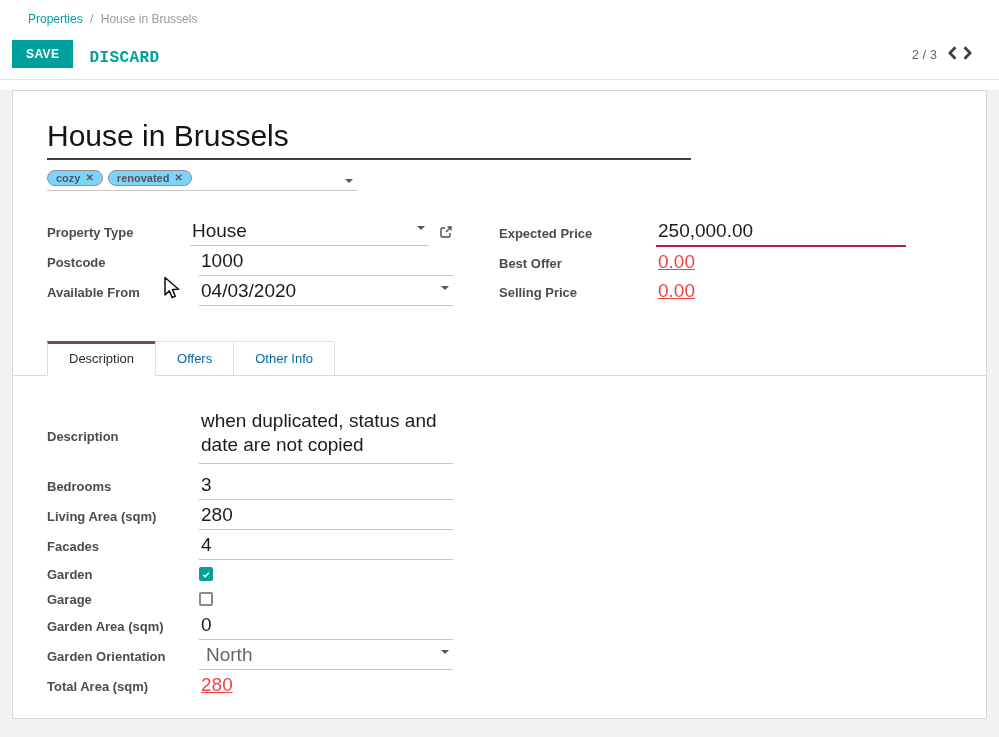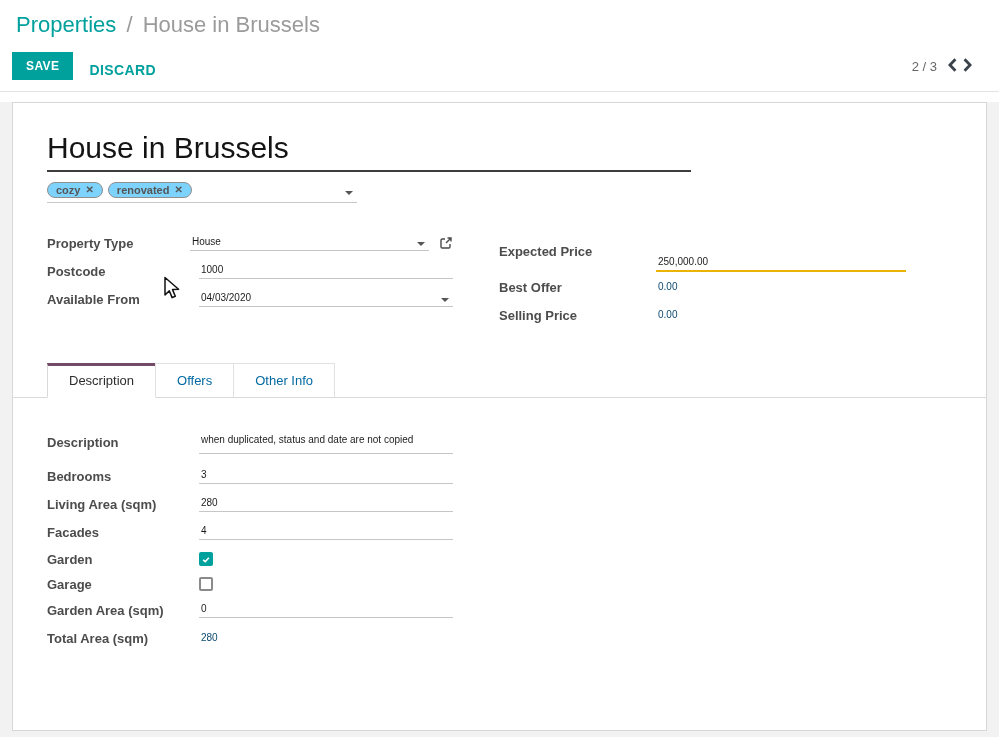--- a/index.html
+++ b/index.html
@@ -1,29 +1,29 @@
 <!DOCTYPE html>
 <html><head>
 <meta charset="utf-8">
 <style>
   * { margin:0; padding:0; box-sizing:border-box; }
   html,body { width:999px; height:737px; overflow:hidden; background:#fff;
     font-family:"Liberation Sans", sans-serif; position:relative; }
 
   
   .control-panel { background:#fff; border-bottom:1px solid #e4e4e4; padding:12px 24px 11px 12px; }
-  .breadcrumb { font-size:22px; margin-left:4px; margin-bottom:14px; color:#9b9b9b; }
+  .breadcrumb { font-size:12px; margin-left:16px; margin-bottom:14px; color:#9b9b9b; }
   .breadcrumb .bc-parent { color:#00a09d; cursor:pointer; }
   .breadcrumb .bc-sep { color:#9b9b9b; padding:0 4px; }
   .breadcrumb .bc-current { color:#9b9b9b; }
   .btn-row { display:flex; align-items:center; }
   .btn-save { background:#00a09d; color:#fff; border:none; font-size:12px; font-weight:700;
     letter-spacing:.4px; padding:7px 14px; cursor:pointer; font-family:inherit; }
-  .btn-discard { background:none; border:none; color:#00a09d; font-size:14px; font-weight:700;
-    letter-spacing:.4px; margin-left:16px; cursor:pointer; font-family:Liberation Sans, sans-serif;margin-top:8px; }
+  .btn-discard { background:none; border:none; color:#00a09d; font-size:16px; font-weight:700;
+    letter-spacing:.4px; margin-left:16px; cursor:pointer; font-family:Liberation Mono, monospace;margin-top:8px; }
   .spacer { flex:1; }
   .pager { display:flex; align-items:center; }
   .pager-count { font-size:13px; color:#666; margin-right:8px; }
   .pager-btn { background:none; border:none; cursor:pointer; padding:2px; display:flex; align-items:center; }
 
   
   .main { background:#f2f2f3; height:651px; }
   .sheet { margin:10px 12px 0 12px; height:629px; background:#fff; border:1px solid #d5d7d9; }
 
   .sec-top { padding:26px 80px 0 34px; }
@@ -41,42 +41,42 @@
   .tags-caret { position:absolute; right:4px; bottom:7px; }
 
   
   .o-group { display:flex; margin-top:25px; }
   .o-col-left { width:406px; }
   .o-col-right { width:407px; margin-left:46px; }
   .o-row { display:flex; align-items:center; min-height:28px; }
   .o-label { font-size:13px; font-weight:700; color:#4c4c4c; padding-top:4px; }
   .o-col-left .o-label { width:152px; }
   .o-col-right .o-label { width:157px; }
-  .o-field { position:relative; font-size:10px; color:#1c1c1c; padding:4px 2px 3px 2px;
+  .o-field { position:relative; font-size:19px; color:#1c1c1c; padding:4px 2px 3px 2px;
     border-bottom:1px solid #c6c6c6; }
   .o-col-left .o-field { width:254px; }
   .o-col-right .o-field { width:250px; }
-  .o-field.focused { border-bottom:2px solid #eab308;margin-top:24px; }
-  .o-field.readonly { border-bottom:none; color:#0c4a6e; }
+  .o-field.focused { border-bottom:2px solid #be185d; }
+  .o-field.readonly { border-bottom:none; color:#ef4444;text-decoration:underline; }
   .o-field .caret { position:absolute; right:4px; top:10px; }
   .ext-link { margin:6px 0 0 10px; cursor:pointer; }
   .select-value { color:#666; padding-left:5px; }
 
   
   .tabs { display:flex; margin-top:35px; border-bottom:1px solid #d9d9d9; padding-left:34px; }
   .tab { font-size:13px; color:#0369a1; background:#fff; border:1px solid #e1e1e1; border-bottom:none;
     padding:9px 21px; cursor:pointer; margin-right:-1px; position:relative; }
   .tab.on { border:1px solid #d9d9d9; border-top:3px solid #714b67; border-bottom:1px solid #fff;
     color:#2d2d2d; padding-top:7px; margin-bottom:-1px; }
 
   .tab-content { padding:29px 80px 0 34px; }
   .tab-content .o-row { min-height:28px; }
   .o-row.chk { min-height:25px; }
   .o-row.desc { margin-bottom:6px; }
-  .desc-text { display:block; width:242px; line-height:15px; padding-bottom:3px; }
+  .desc-text { display:block; width:242px; line-height:24px; padding-bottom:3px; }
 
   .checkbox { width:14px; height:14px; border:2px solid #8a8a8a; border-radius:2px; margin-top:4px;
     background:#fff; display:flex; align-items:center; justify-content:center; cursor:pointer; }
   .checkbox svg { display:none; }
   .checkbox.on { background:#00a09d; border-color:#00a09d; }
   .checkbox.on svg { display:block; }
 
   .cursor { position:absolute; left:163px; top:276px; pointer-events:none; z-index:10; }
 </style>
 </head>
@@ -231,20 +231,27 @@
             
           </div>
         </div>
         <div class="o-row">
           <span class="o-label">Garden Area (sqm)</span>
           <div class="o-field">
             <span>0</span>
           </div>
         </div>
         <div class="o-row">
+          <span class="o-label">Garden Orientation</span>
+          <div class="o-field">
+            <span class="select-value">North</span>
+            <span class="caret"></span>
+          </div>
+        </div>
+        <div class="o-row">
           <span class="o-label">Total Area (sqm)</span>
           <div class="o-field readonly">
             <span>280</span>
           </div>
         </div>
       </div>
     </div>
 
   </div>
 </div>

